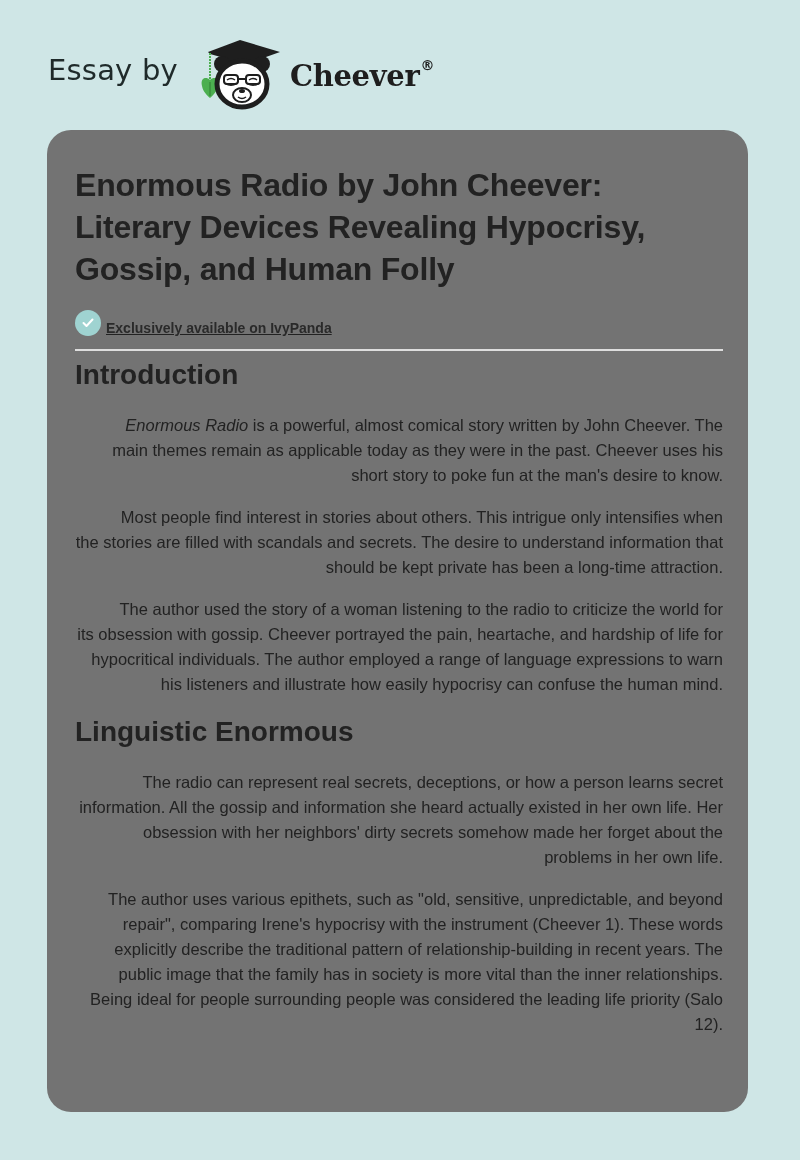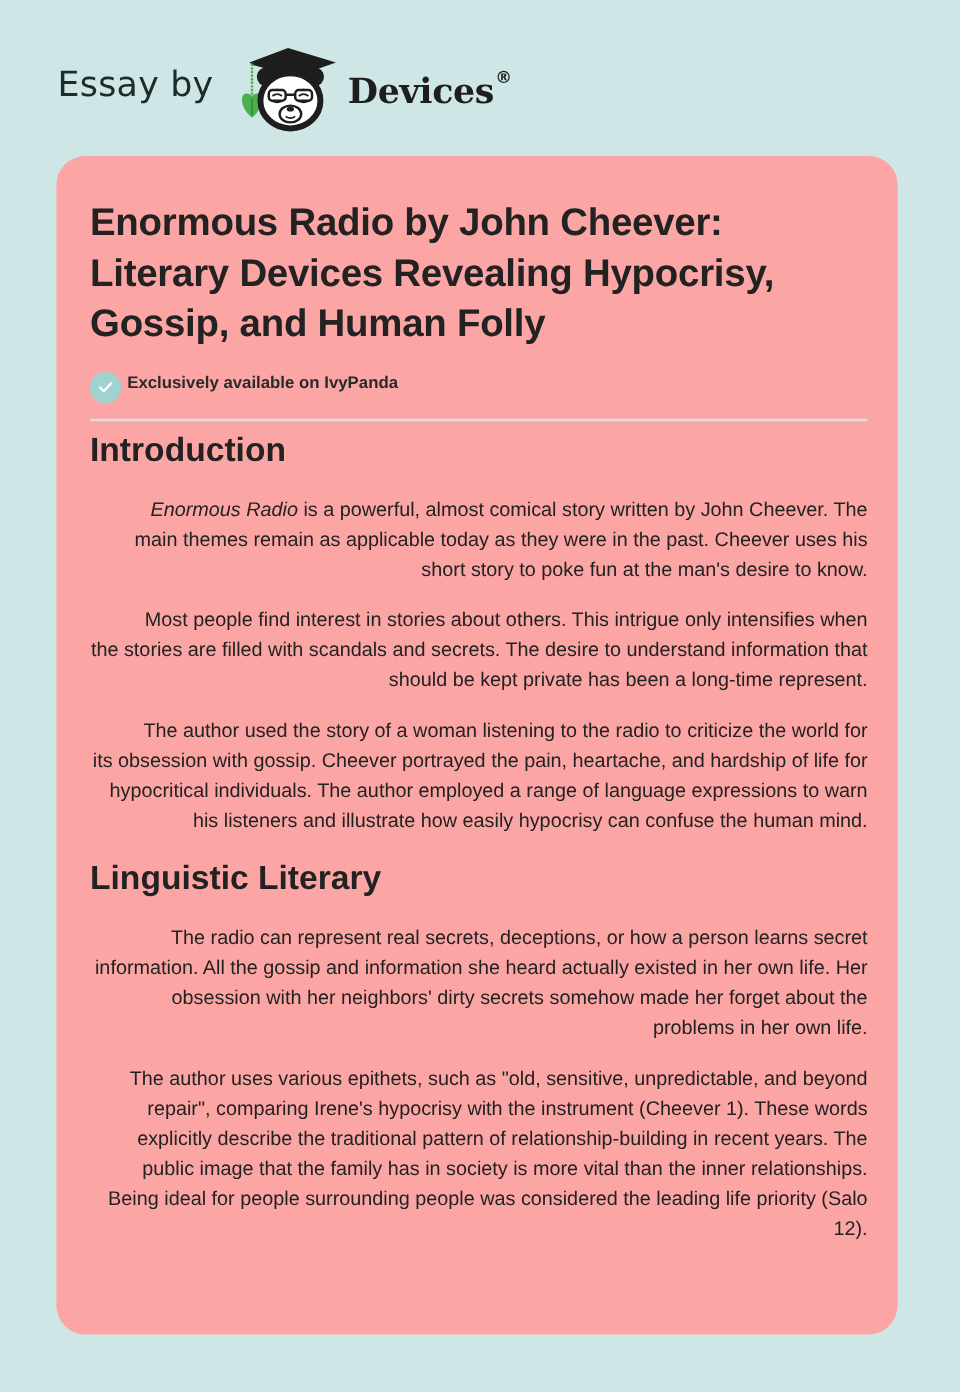--- a/index.html
+++ b/index.html
@@ -55,43 +55,44 @@
       top: -2px;
       margin-left: 1px;
     }
 
     .card {
       position: absolute;
       left: 47px;
       top: 130px;
       width: 701px;
       height: 982px;
-      background: #fca5a5;
+      background: #737373;
       border-radius: 24px;
     }
     .content {
       position: absolute;
       left: 28px;
       top: 34px;
       width: 648px;
     }
     h1.title {
       margin: 0;
       font-family: "Liberation Sans", sans-serif;
       font-weight: bold;
       font-size: 32px;
       line-height: 42px;
       color: #222222;
       letter-spacing: -0.2px;
     }
     .exclusive {
       margin-top: 20px;
       display: flex;
-      align-items: flex-start;
+      align-items: flex-end;
       height: 26px;
+      text-decoration: underline;
     }
     .check-badge {
       width: 26px;
       height: 26px;
       border-radius: 50%;
       background: #9fd3d1;
       display: flex;
       align-items: center;
       justify-content: center;
       margin-right: 5px;
@@ -167,44 +168,44 @@
       <rect x="50" y="37" width="14" height="9" rx="3" fill="#ffffff" stroke="#1e1e1e" stroke-width="2"></rect>
       <line x1="42" y1="41" x2="50" y2="41" stroke="#1e1e1e" stroke-width="2"></line>
       <path d="M31,42 Q35,39 39,42" stroke="#1e1e1e" stroke-width="1.5" fill="none"></path>
       <path d="M53,42 Q57,39 61,42" stroke="#1e1e1e" stroke-width="1.5" fill="none"></path>
 
       <ellipse cx="46" cy="57" rx="9" ry="7" fill="#ffffff" stroke="#1e1e1e" stroke-width="2"></ellipse>
       <ellipse cx="46" cy="53" rx="3" ry="2" fill="#1e1e1e"></ellipse>
       <path d="M42,59 Q46,62 50,59" stroke="#1e1e1e" stroke-width="1.5" fill="none"></path>
     </svg>
   </div>
-  <span class="brand-name"><span>Devices</span><span class="brand-reg">®</span></span>
+  <span class="brand-name"><span>Cheever</span><span class="brand-reg">®</span></span>
 </div>
 
 <div class="card">
   <div class="content">
     <h1 class="title">Enormous Radio by John Cheever: Literary Devices Revealing Hypocrisy, Gossip, and Human Folly</h1>
 
     <div class="exclusive">
       <span class="check-badge">
         <svg width="12" height="10" viewBox="0 0 12 10" xmlns="http://www.w3.org/2000/svg">
           <path d="M1.5,5 L4.5,8 L10.5,1.5" stroke="#ffffff" stroke-width="2" fill="none" stroke-linecap="round" stroke-linejoin="round"></path>
         </svg>
       </span>
       <span class="exclusive-text">Exclusively available on IvyPanda</span>
     </div>
 
     <div class="divider"></div>
 
     <h2 class="section first">Introduction</h2>
     <div class="section-body">
       <p class="para"><em>Enormous Radio</em><span> is a powerful, almost comical story written by John Cheever. The main themes remain as applicable today as they were in the past. Cheever uses his short story to poke fun at the man's desire to know.</span></p>
-      <p class="para">Most people find interest in stories about others. This intrigue only intensifies when the stories are filled with scandals and secrets. The desire to understand information that should be kept private has been a long-time represent.</p>
+      <p class="para">Most people find interest in stories about others. This intrigue only intensifies when the stories are filled with scandals and secrets. The desire to understand information that should be kept private has been a long-time attraction.</p>
       <p class="para">The author used the story of a woman listening to the radio to criticize the world for its obsession with gossip. Cheever portrayed the pain, heartache, and hardship of life for hypocritical individuals. The author employed a range of language expressions to warn his listeners and illustrate how easily hypocrisy can confuse the human mind.</p>
     </div>
 
-    <h2 class="section next">Linguistic Literary</h2>
+    <h2 class="section next">Linguistic Enormous</h2>
     <div class="section-body">
       <p class="para">The radio can represent real secrets, deceptions, or how a person learns secret information. All the gossip and information she heard actually existed in her own life. Her obsession with her neighbors' dirty secrets somehow made her forget about the problems in her own life.</p>
       <p class="para">The author uses various epithets, such as "old, sensitive, unpredictable, and beyond repair", comparing Irene's hypocrisy with the instrument (Cheever 1). These words explicitly describe the traditional pattern of relationship-building in recent years. The public image that the family has in society is more vital than the inner relationships. Being ideal for people surrounding people was considered the leading life priority (Salo 12).</p>
     </div>
   </div>
 </div>
 
 </body></html>

